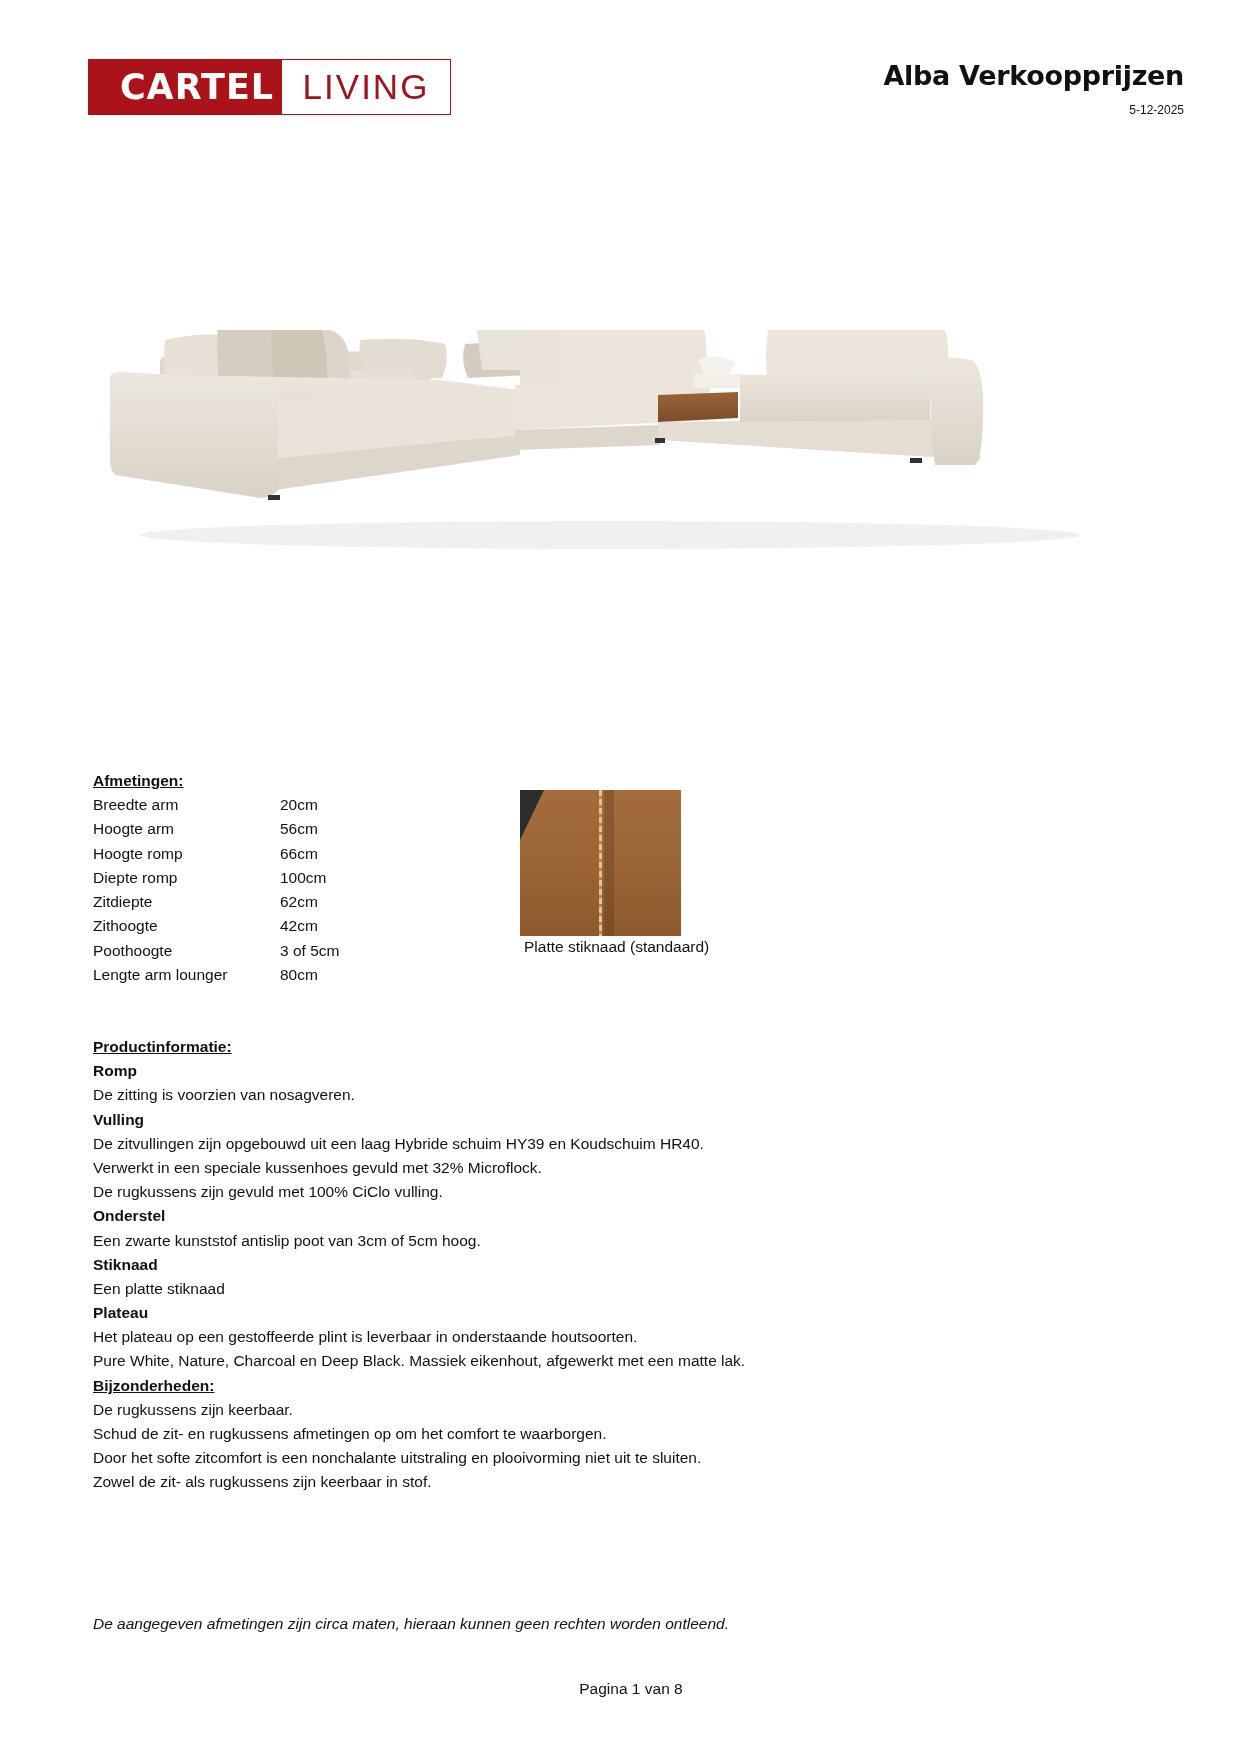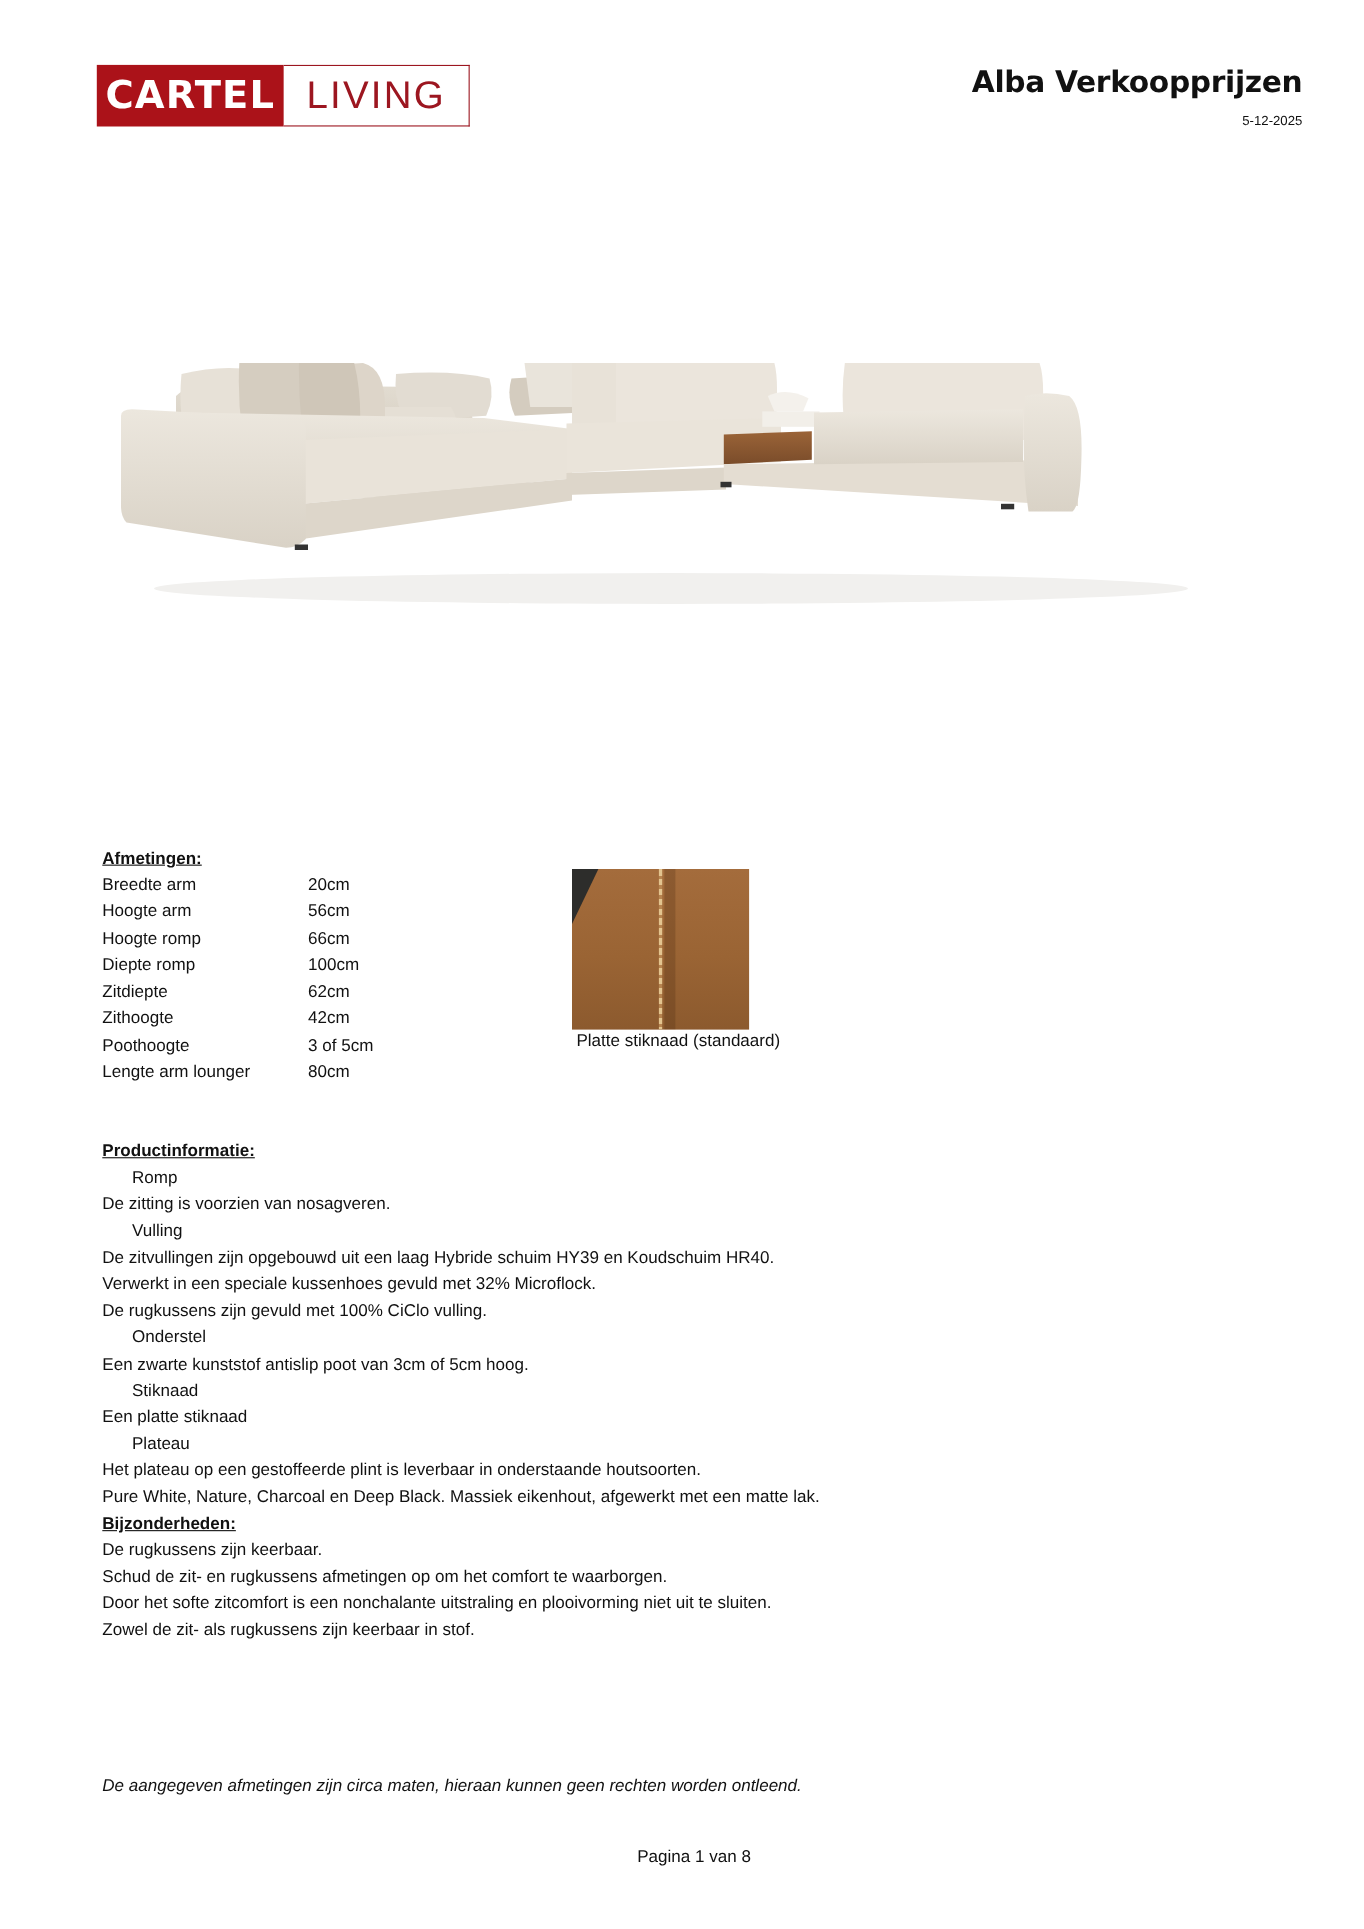--- a/index.html
+++ b/index.html
@@ -4,21 +4,21 @@
   <style>
     html, body { margin: 0; padding: 0; background: #ffffff; }
     body { width: 1240px; height: 1754px; position: relative; overflow: hidden;
            font-family: "Liberation Sans", sans-serif; color: #111; }
 
     
     .logo { position: absolute; left: 88px; top: 59px; height: 56px; display: flex; }
     .logo-left { background: #ab1219; color: #fff; width: 170px; height: 56px;
                  display: flex; align-items: center; justify-content: center;
                  font-family: "DejaVu Sans", sans-serif; font-weight: bold; font-size: 35px;
-                 letter-spacing: 1px; }
+                 letter-spacing: 1px; padding-left: 24px; }
     .logo-right { background: #fff; color: #9c1620; width: 168px; height: 54px;
                   border: 1px solid #9c1620; border-left: none;
                   display: flex; align-items: center; justify-content: center;
                   font-family: Liberation Sans, sans-serif; font-size: 35px; letter-spacing: 2px; }
 
     
     .doc-title { position: absolute; right: 56px; top: 60px; font-family: "DejaVu Sans", sans-serif;
                  font-weight: bold; font-size: 27px; letter-spacing: -0.3px; }
     .doc-date { position: absolute; right: 56px; top: 103px; font-size: 12px; }
 
@@ -40,21 +40,21 @@
                            border-top: 50px solid #2d2d2b; border-right: 24px solid transparent; }
     .seam-swatch .stitch { position: absolute; left: 79px; top: 0; width: 3px; height: 146px;
                            background: repeating-linear-gradient(180deg, #e3c48f 0 6px, #b78450 6px 9px); }
     .seam-swatch .shade { position: absolute; left: 84px; top: 0; width: 10px; height: 146px;
                           background: rgba(70,40,15,0.25); }
     .seam-caption { position: absolute; left: 524px; top: 938px; font-size: 15.5px; }
 
     
     .info { position: absolute; left: 93px; top: 1035px; width: 900px; }
     .info-line { height: 24.2px; line-height: 24.2px; font-size: 15.5px; white-space: nowrap; }
-    .info-sub { font-weight: normal; margin-left: 27px; }
+    .info-sub { font-weight: bold; }
     .info .section-heading { height: 24.2px; line-height: 24.2px; }
 
     .disclaimer { position: absolute; left: 93px; top: 1615px; font-style: italic; font-size: 15.5px; }
     .page-num { position: absolute; left: 0; width: 1240px; top: 1680px; text-align: center; font-size: 15.5px; padding-left: 0; }
     .page-num span { position: relative; left: 11px; margin-top: 28px; }
   </style>
 </head>
 <body>
 
 <div class="logo">

